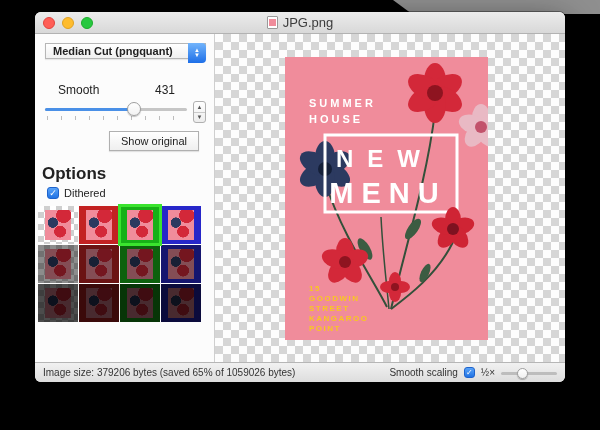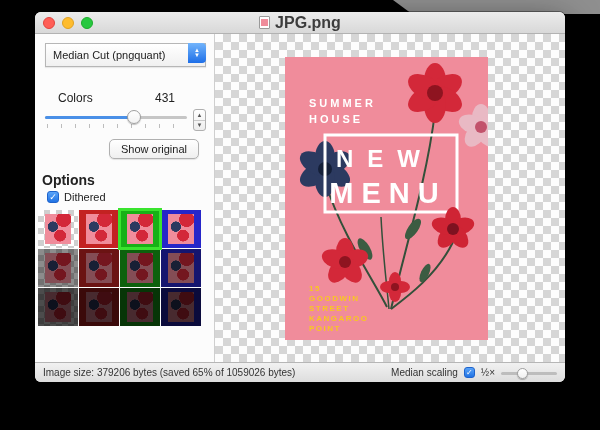--- a/index.html
+++ b/index.html
@@ -15,34 +15,34 @@
 
   
   .titlebar { position:relative; height:22px; background:linear-gradient(#ececec,#d8d8d8);
     border-bottom:1px solid #b2b2b2; display:flex; align-items:center; }
   .lights { position:absolute; left:8px; top:5px; display:flex; gap:7px; }
   .light { width:12px; height:12px; border-radius:50%; }
   .light.red { background:#ff5f57; border:1px solid #e0443e; }
   .light.yellow { background:#febc2e; border:1px solid #dea123; }
   .light.green { background:#28c840; border:1px solid #1dad2b; }
   .titlewrap { width:100%; display:flex; justify-content:center; align-items:center; gap:5px;
-    font-size:16px; color:#3c3c3c;font-weight:bold; }
+    font-size:13px; color:#3c3c3c; }
   .doc-icon { width:11px; height:13px; background:#fff; border:1px solid #9a9a9a; border-radius:1px;
     position:relative; }
   .doc-icon::after { content:""; position:absolute; left:1px; top:2px; width:7px; height:7px; background:#f08c9b; }
 
   
   .content { display:flex; height:328px; }
   .sidebar { width:180px; background:#fcfcfc; border-right:1px solid #cfcfcf; position:relative; font-size:11px; color:#222; }
 
   
-  .popup { position:relative; margin:9px auto 0 10px; width:161px; height:24px;
+  .popup { position:relative; margin:9px auto 0 10px; width:161px; height:16px;
     border:1px solid #b6b6b6; border-radius:0; background:linear-gradient(#ffffff,#f0f0f0);
     display:flex; align-items:center; padding-left:7px; font-size:11px; cursor:default;
-    box-shadow:0 1px 1px rgba(0,0,0,.08); }
+    box-shadow:0 1px 1px rgba(0,0,0,.08);font-weight:bold; }
   .popup-cap { position:absolute; right:-1px; top:-1px; width:18px; height:20px;
     background:linear-gradient(#72b4fb,#1e6fe8); border-radius:0 4px 4px 0;
     display:flex; flex-direction:column; justify-content:center; align-items:center; color:#fff; }
   .popup-cap span { font-size:6px; line-height:5px; }
 
   
   .colors-row { display:flex; justify-content:space-between; margin:24px 39px 0 23px; font-size:12px; }
   .slider-row { display:flex; align-items:flex-start; margin:4px 8px 0 10px; }
   .slider { position:relative; flex:1; height:20px; }
   .slider-track { position:absolute; left:0; right:0; top:7px; height:3px; background:#c6c6c6; border-radius:2px; }
@@ -51,24 +51,24 @@
     background:linear-gradient(#fff,#f2f2f2); border:1px solid #9f9f9f; border-radius:50%;
     box-shadow:0 1px 1px rgba(0,0,0,.25); }
   .slider-ticks { position:absolute; left:2px; right:2px; top:15px; height:4px;
     background:repeating-linear-gradient(90deg,#bdbdbd 0 1px,transparent 1px 14px); }
   .stepper { width:13px; height:22px; margin-left:6px; border:1px solid #b0b0b0; border-radius:3px;
     background:linear-gradient(#fff,#ededed); display:flex; flex-direction:column; }
   .stepper div { flex:1; display:flex; align-items:center; justify-content:center; font-size:6px; color:#555; }
   .stepper div:first-child { border-bottom:1px solid #c9c9c9; }
 
   .btn { display:block; margin:8px 15px 0 auto; padding:3px 11px; font-size:11px; color:#222;
-    border:1px solid #b0b0b0; border-radius:5px; background:linear-gradient(#fff,#efefef);
+    border:1px solid #b0b0b0; border-radius:0; background:linear-gradient(#fff,#efefef);
     box-shadow:0 1px 1px rgba(0,0,0,.1); cursor:default; }
 
-  .section-label { margin:13px 0 3px 7px; font-weight:bold; font-size:14px; }
+  .section-label { margin:13px 0 3px 7px; font-weight:bold; font-size:17px; }
   .check-row { display:flex; align-items:center; gap:5px; margin:3px 0 0 12px; }
   .checkbox { width:12px; height:12px; border-radius:3px; background:#fff; border:1px solid #b0b0b0;
     display:flex; align-items:center; justify-content:center; font-size:9px; color:#fff; }
   .checkbox.checked { background:linear-gradient(#59a3f8,#2173e4); border:1px solid #1e63cc; }
 
   .bg-grid { display:grid; grid-template-columns:repeat(4,40px); grid-auto-rows:38px; gap:1px;
     margin:7px 0 0 3px; width:163px; }
   .bg-cell { position:relative; display:flex; align-items:center; justify-content:center; }
   .bg-cell.selected { outline:3px solid #3ae42e; outline-offset:-1px; z-index:2; }
   .checker-mini { background-image:
@@ -126,21 +126,21 @@
 
         <div class="popup">
           <span>Median Cut (pngquant)</span>
           <span class="popup-cap">
               <span>▲</span>
               <span>▼</span>
             </span>
         </div>
 
         <div class="colors-row">
-          <span>Colors</span>
+          <span>Smooth</span>
           <span>431</span>
         </div>
 
         <div class="slider-row">
           <div class="slider">
             <div class="slider-track"></div>
             <div class="slider-fill"></div>
             <div class="slider-ticks"></div>
             <div class="slider-thumb"></div>
           </div>
@@ -275,21 +275,21 @@
           <text x="24" y="254" font-family="Liberation Sans, sans-serif" font-size="8" font-weight="bold" letter-spacing="1.5" fill="#f8c623">STREET</text>
           <text x="24" y="264" font-family="Liberation Sans, sans-serif" font-size="8" font-weight="bold" letter-spacing="1.5" fill="#f8c623">KANGAROO</text>
           <text x="24" y="274" font-family="Liberation Sans, sans-serif" font-size="8" font-weight="bold" letter-spacing="1.5" fill="#f8c623">POINT</text>
         </svg>
       </div>
     </div>
 
     <div class="statusbar">
       <div class="status-left">Image size: 379206 bytes (saved 65% of 1059026 bytes)</div>
       <div class="status-right">
-        <span>Median scaling</span>
+        <span>Smooth scaling</span>
         <span class="checkbox small checked">✓</span>
         <span>½×</span>
         <div class="zoom-slider">
           <div class="zoom-track"></div>
           <div class="zoom-thumb"></div>
         </div>
       </div>
     </div>
 
   </div>

